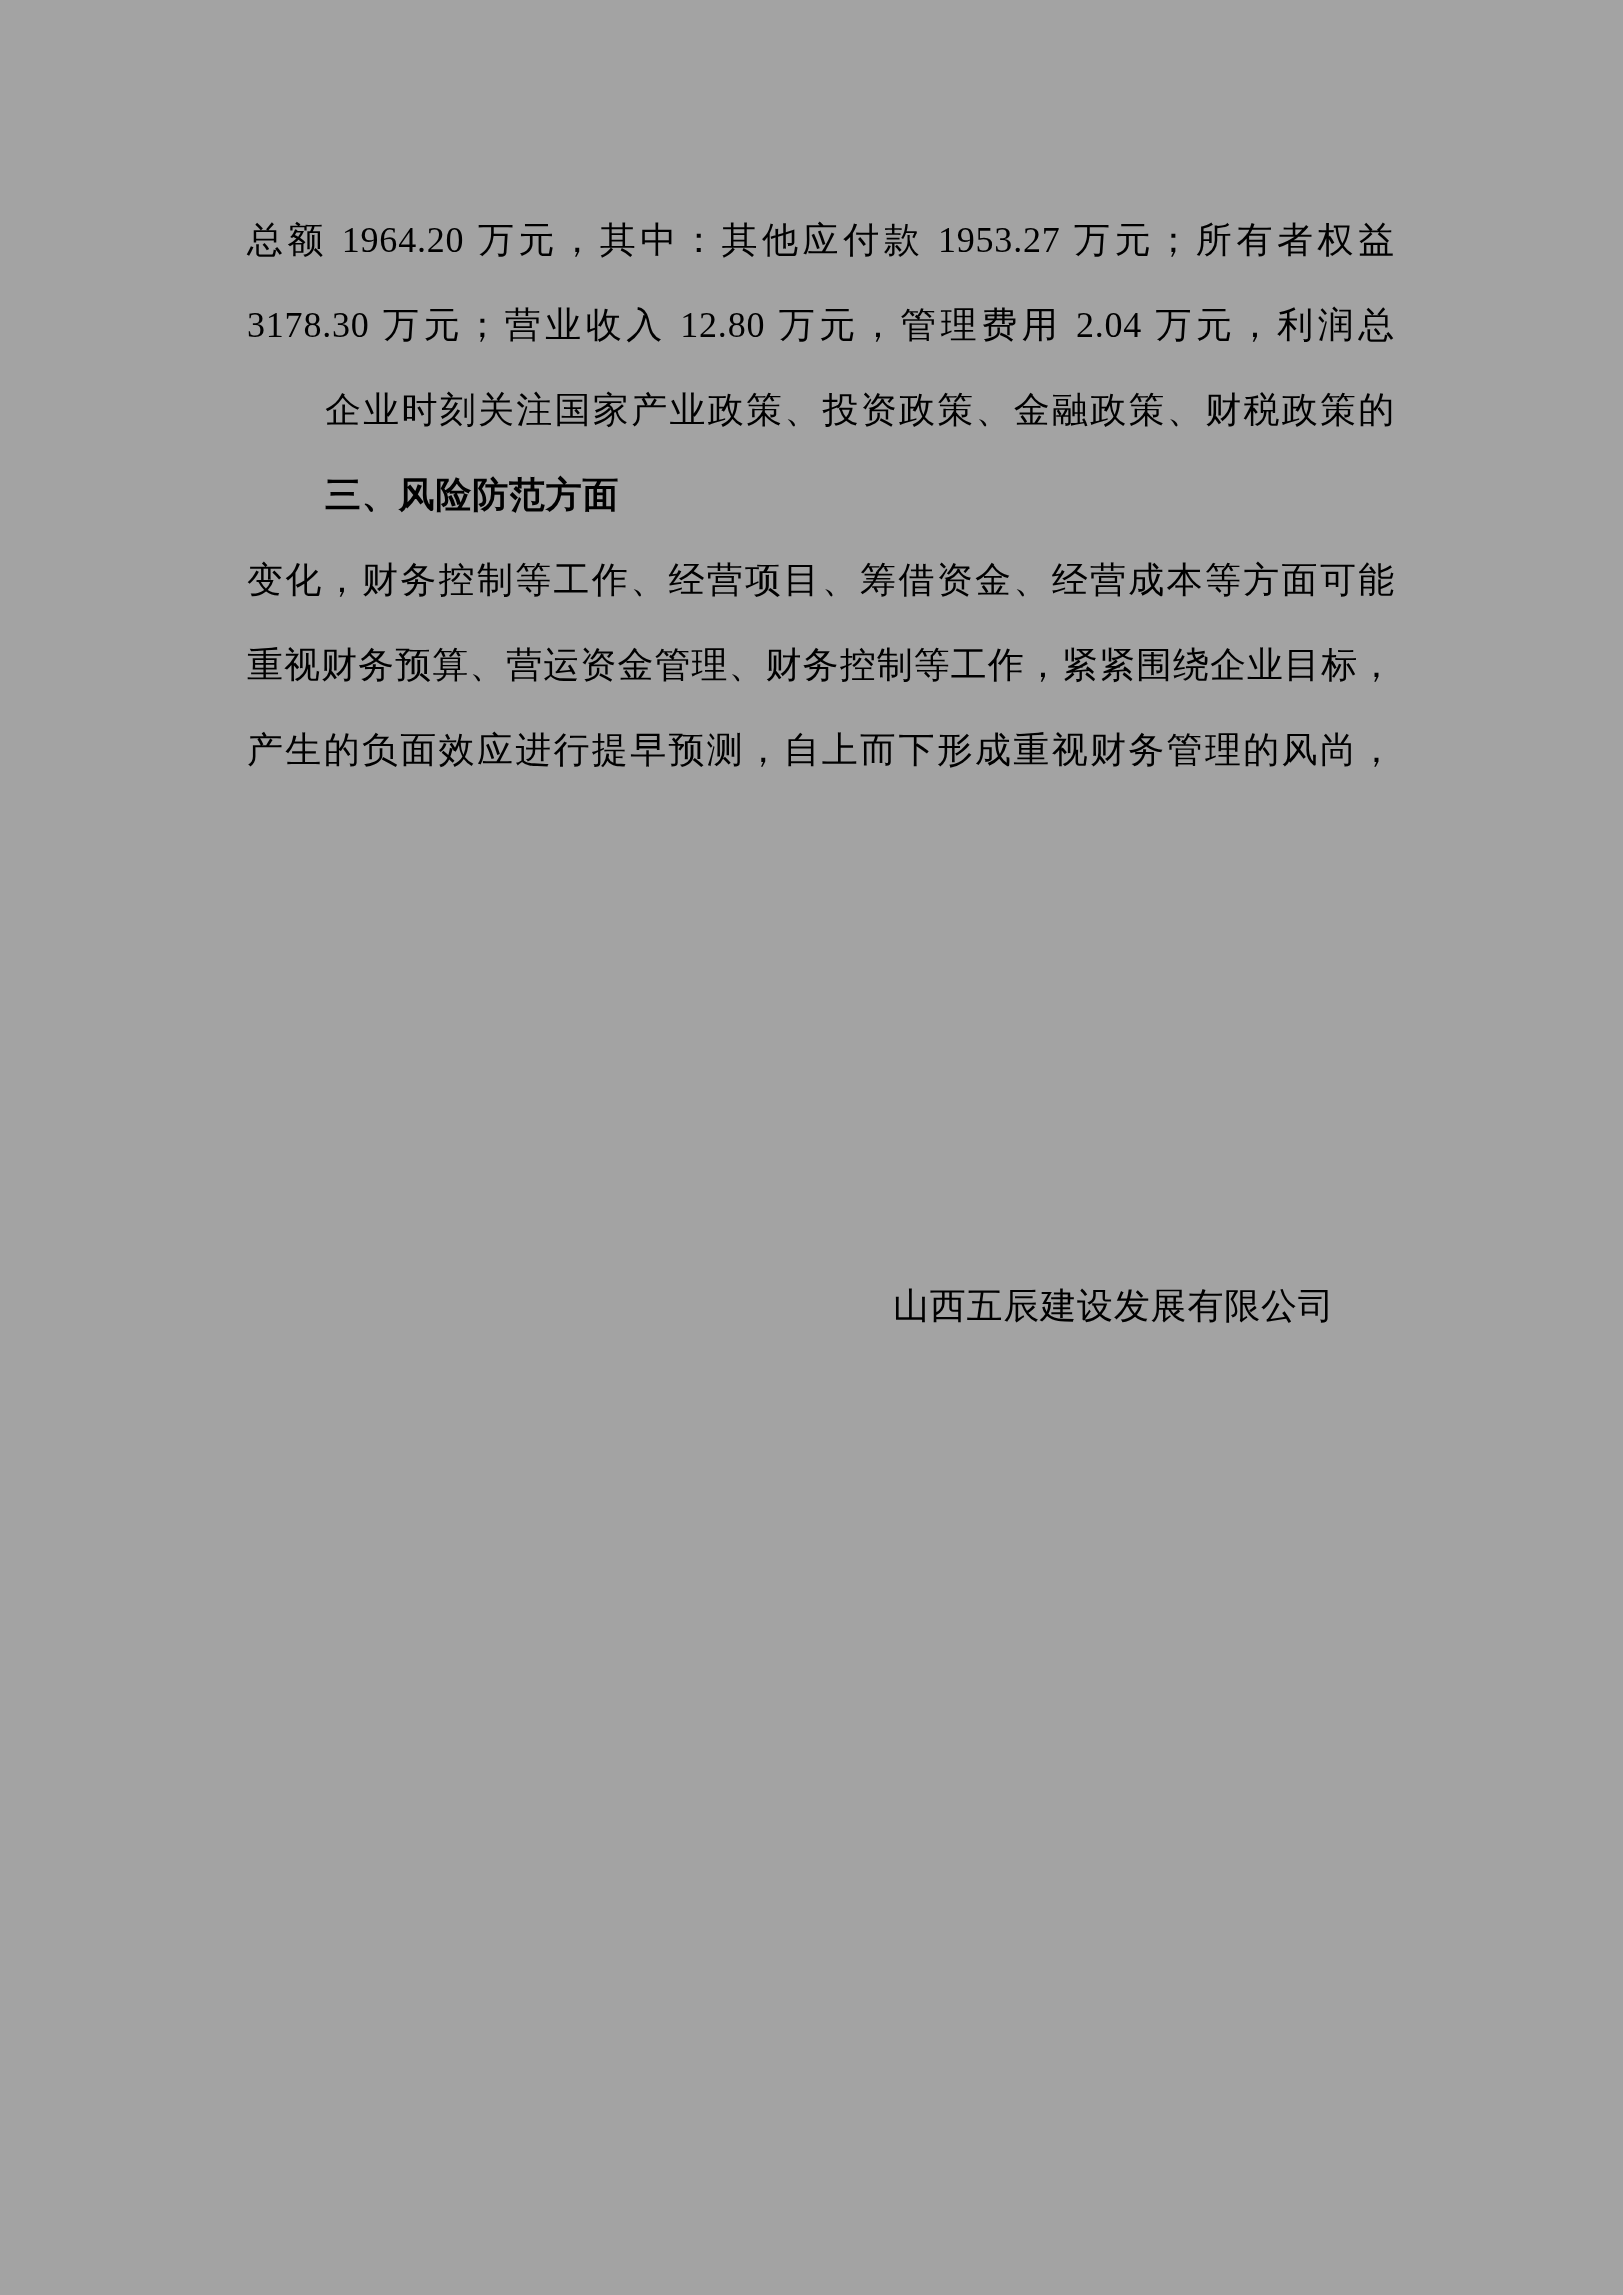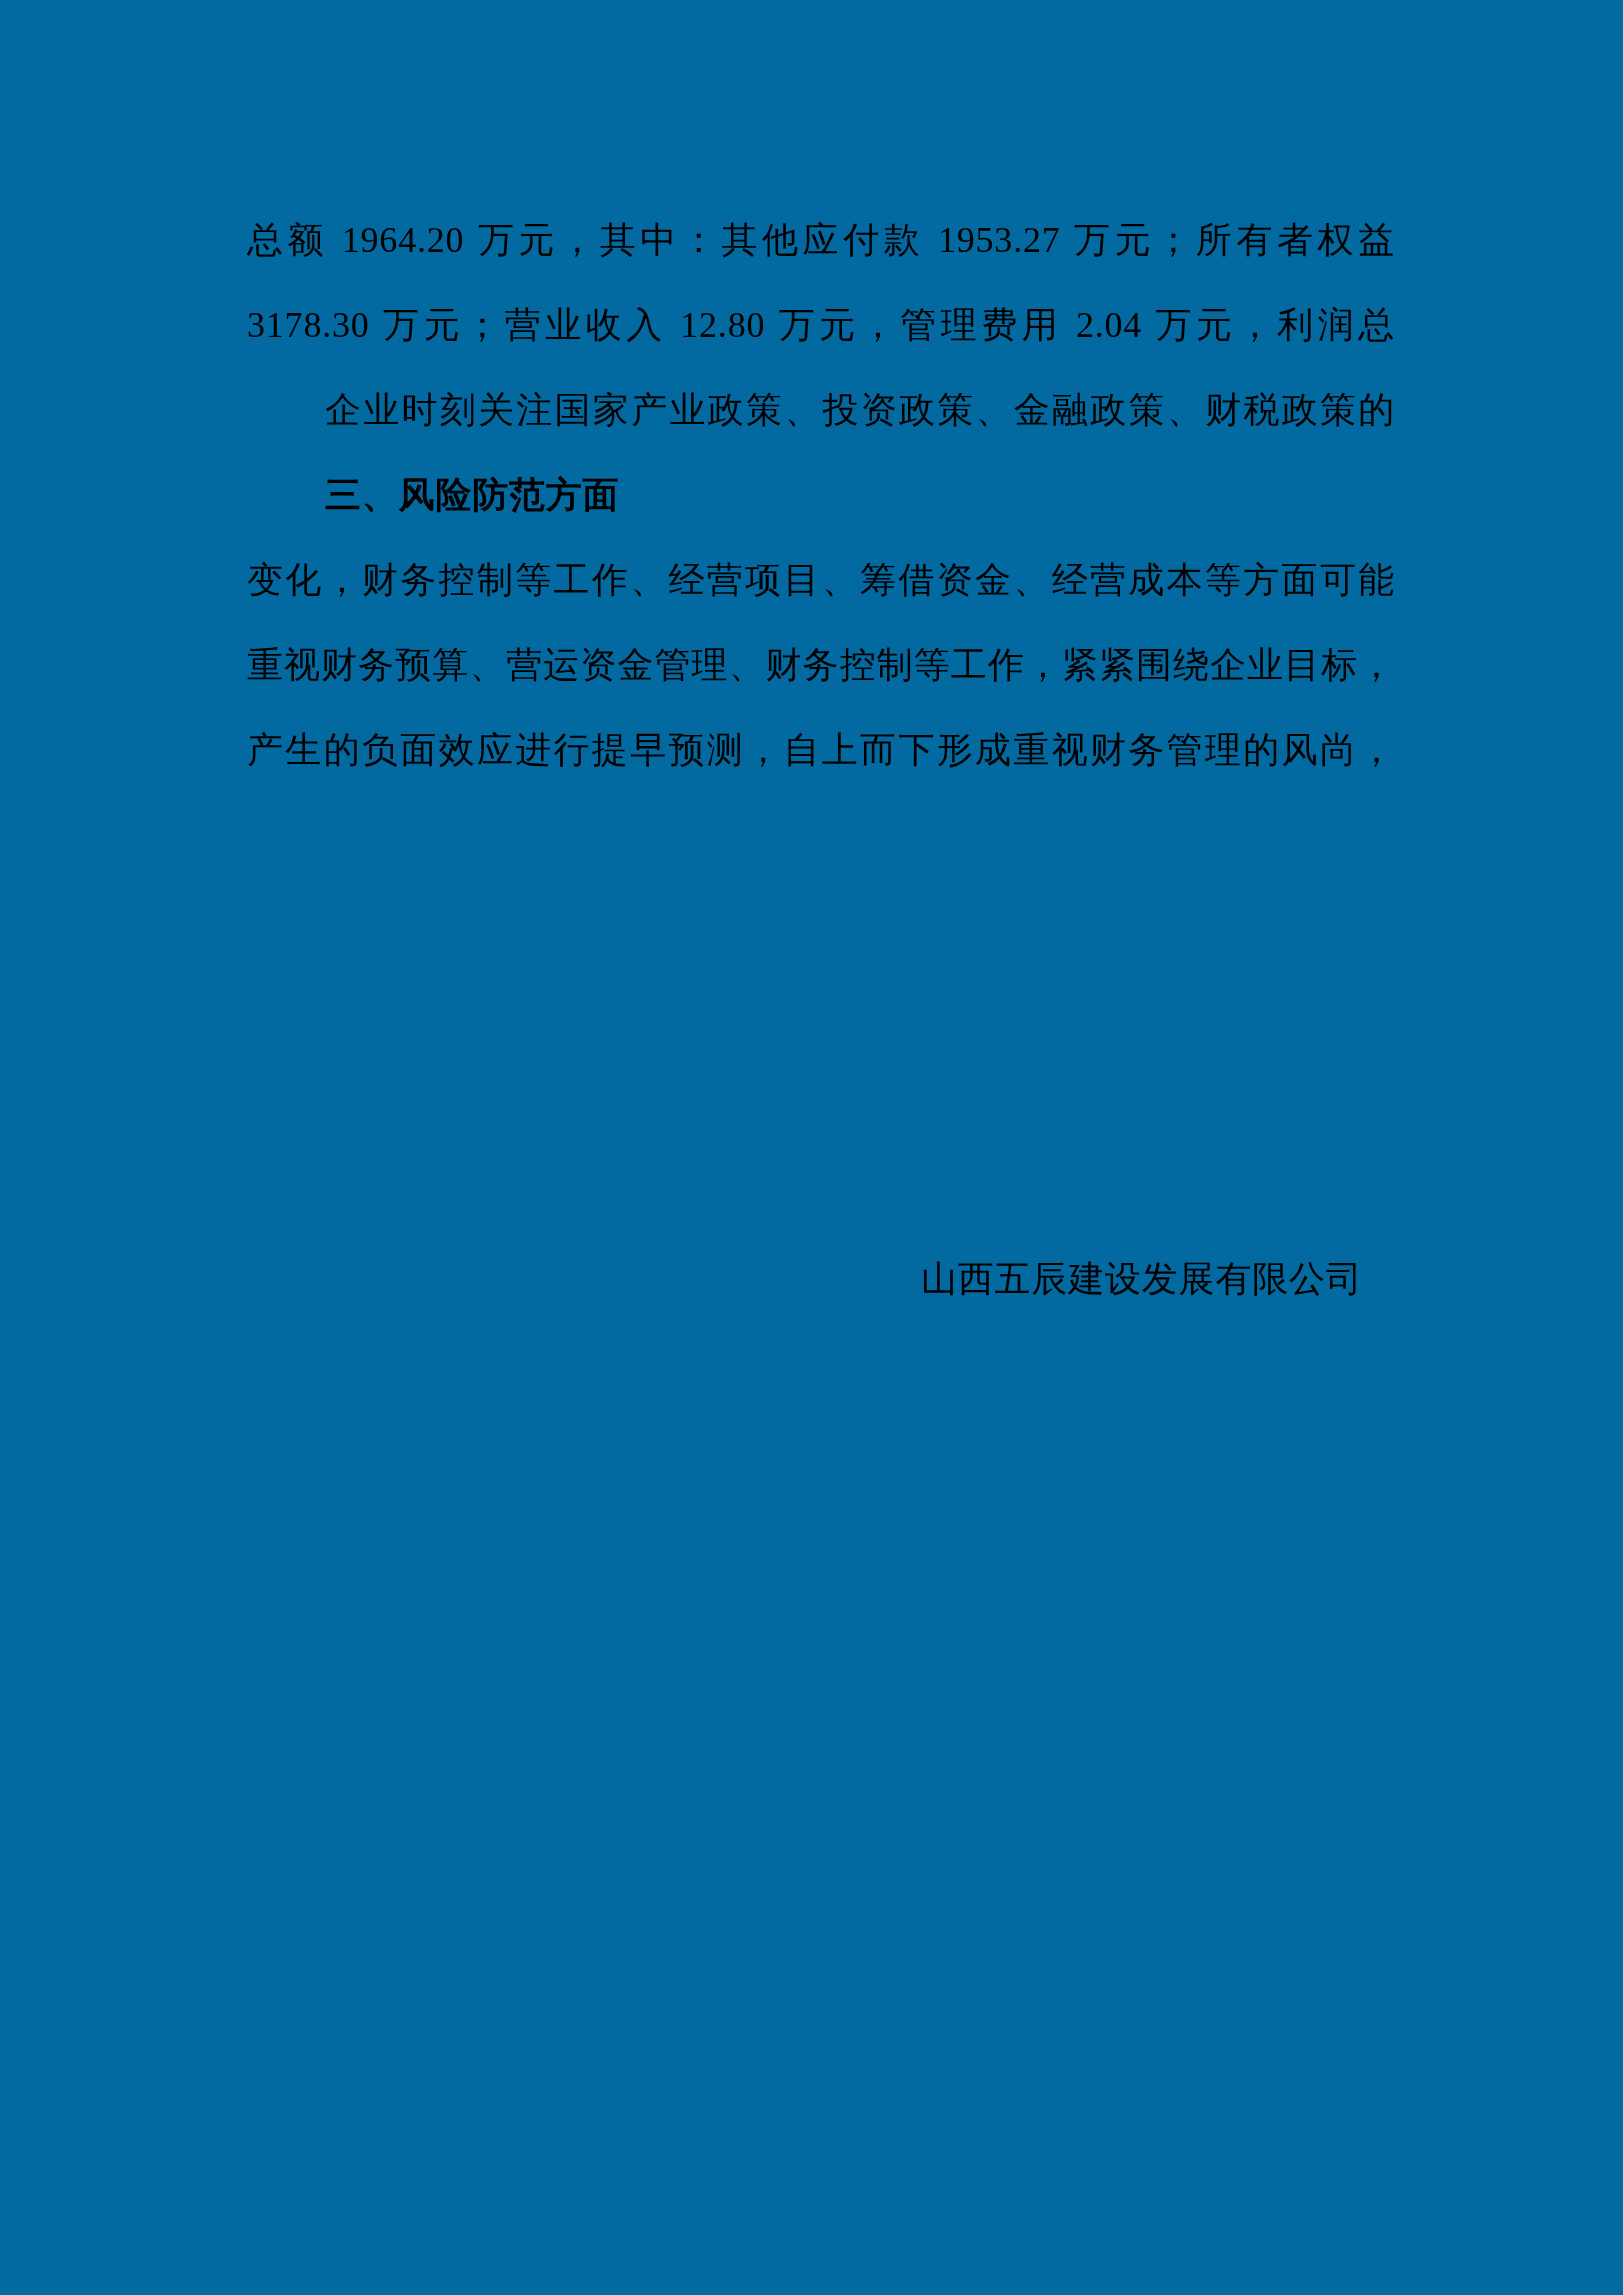--- a/index.html
+++ b/index.html
@@ -4,21 +4,21 @@
 <style>
   html, body {
     margin: 0;
     padding: 0;
     background: #ffffff;
   }
   .page {
     position: relative;
     width: 1623px;
     height: 2295px;
-    background: #0369a1;
+    background: #a3a3a3;
     overflow: hidden;
     font-family: "Liberation Serif", "DejaVu Serif", serif;
     color: #000000;
   }
   .content {
     position: absolute;
     left: 247px;
     top: 198px;
     width: 1148px;
   }
@@ -42,22 +42,21 @@
   .sig-line {
     position: absolute;
     height: 85px;
     line-height: 85px;
     font-size: 36px;
     letter-spacing: 0.8px;
     white-space: nowrap;
   }
   .sig-company {
     left: 893px;
-    top: 1237px;
-    margin-left: 28px;
+    top: 1264px;
   }
   .sig-date {
     left: 981px;
     top: 1312px;
   }
 </style>
 </head>
 <body>
 
 <div class="page">

